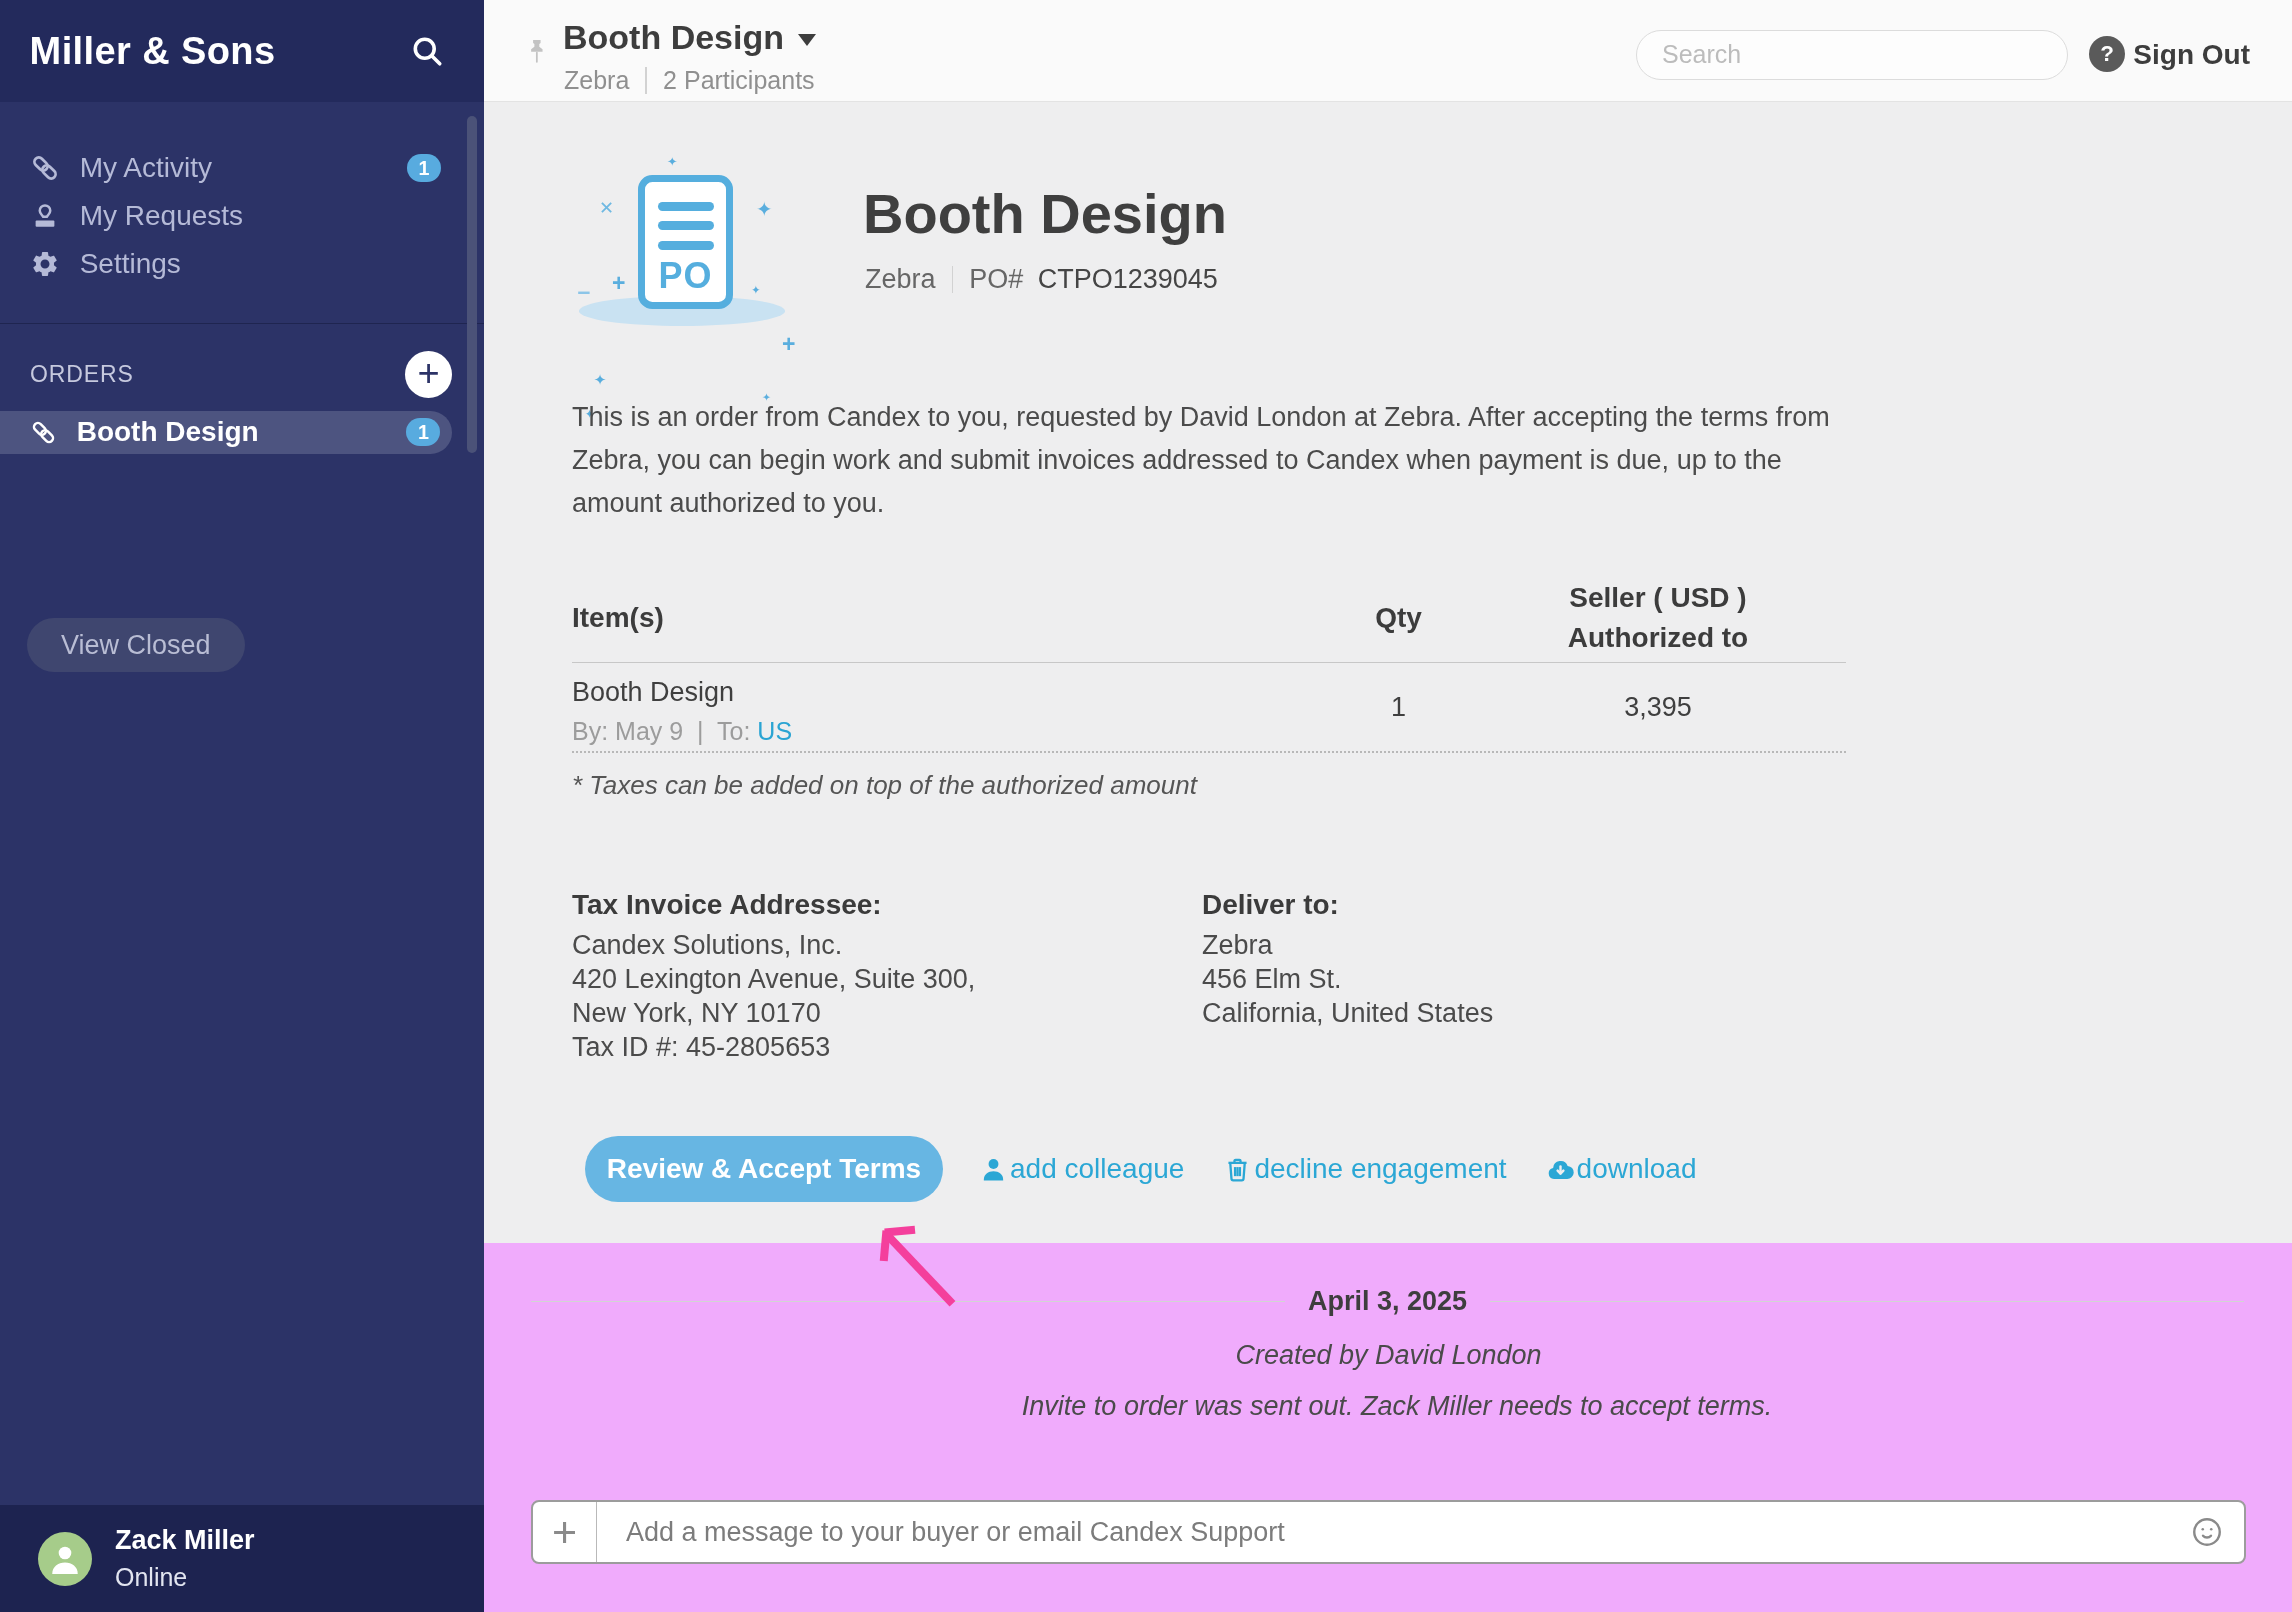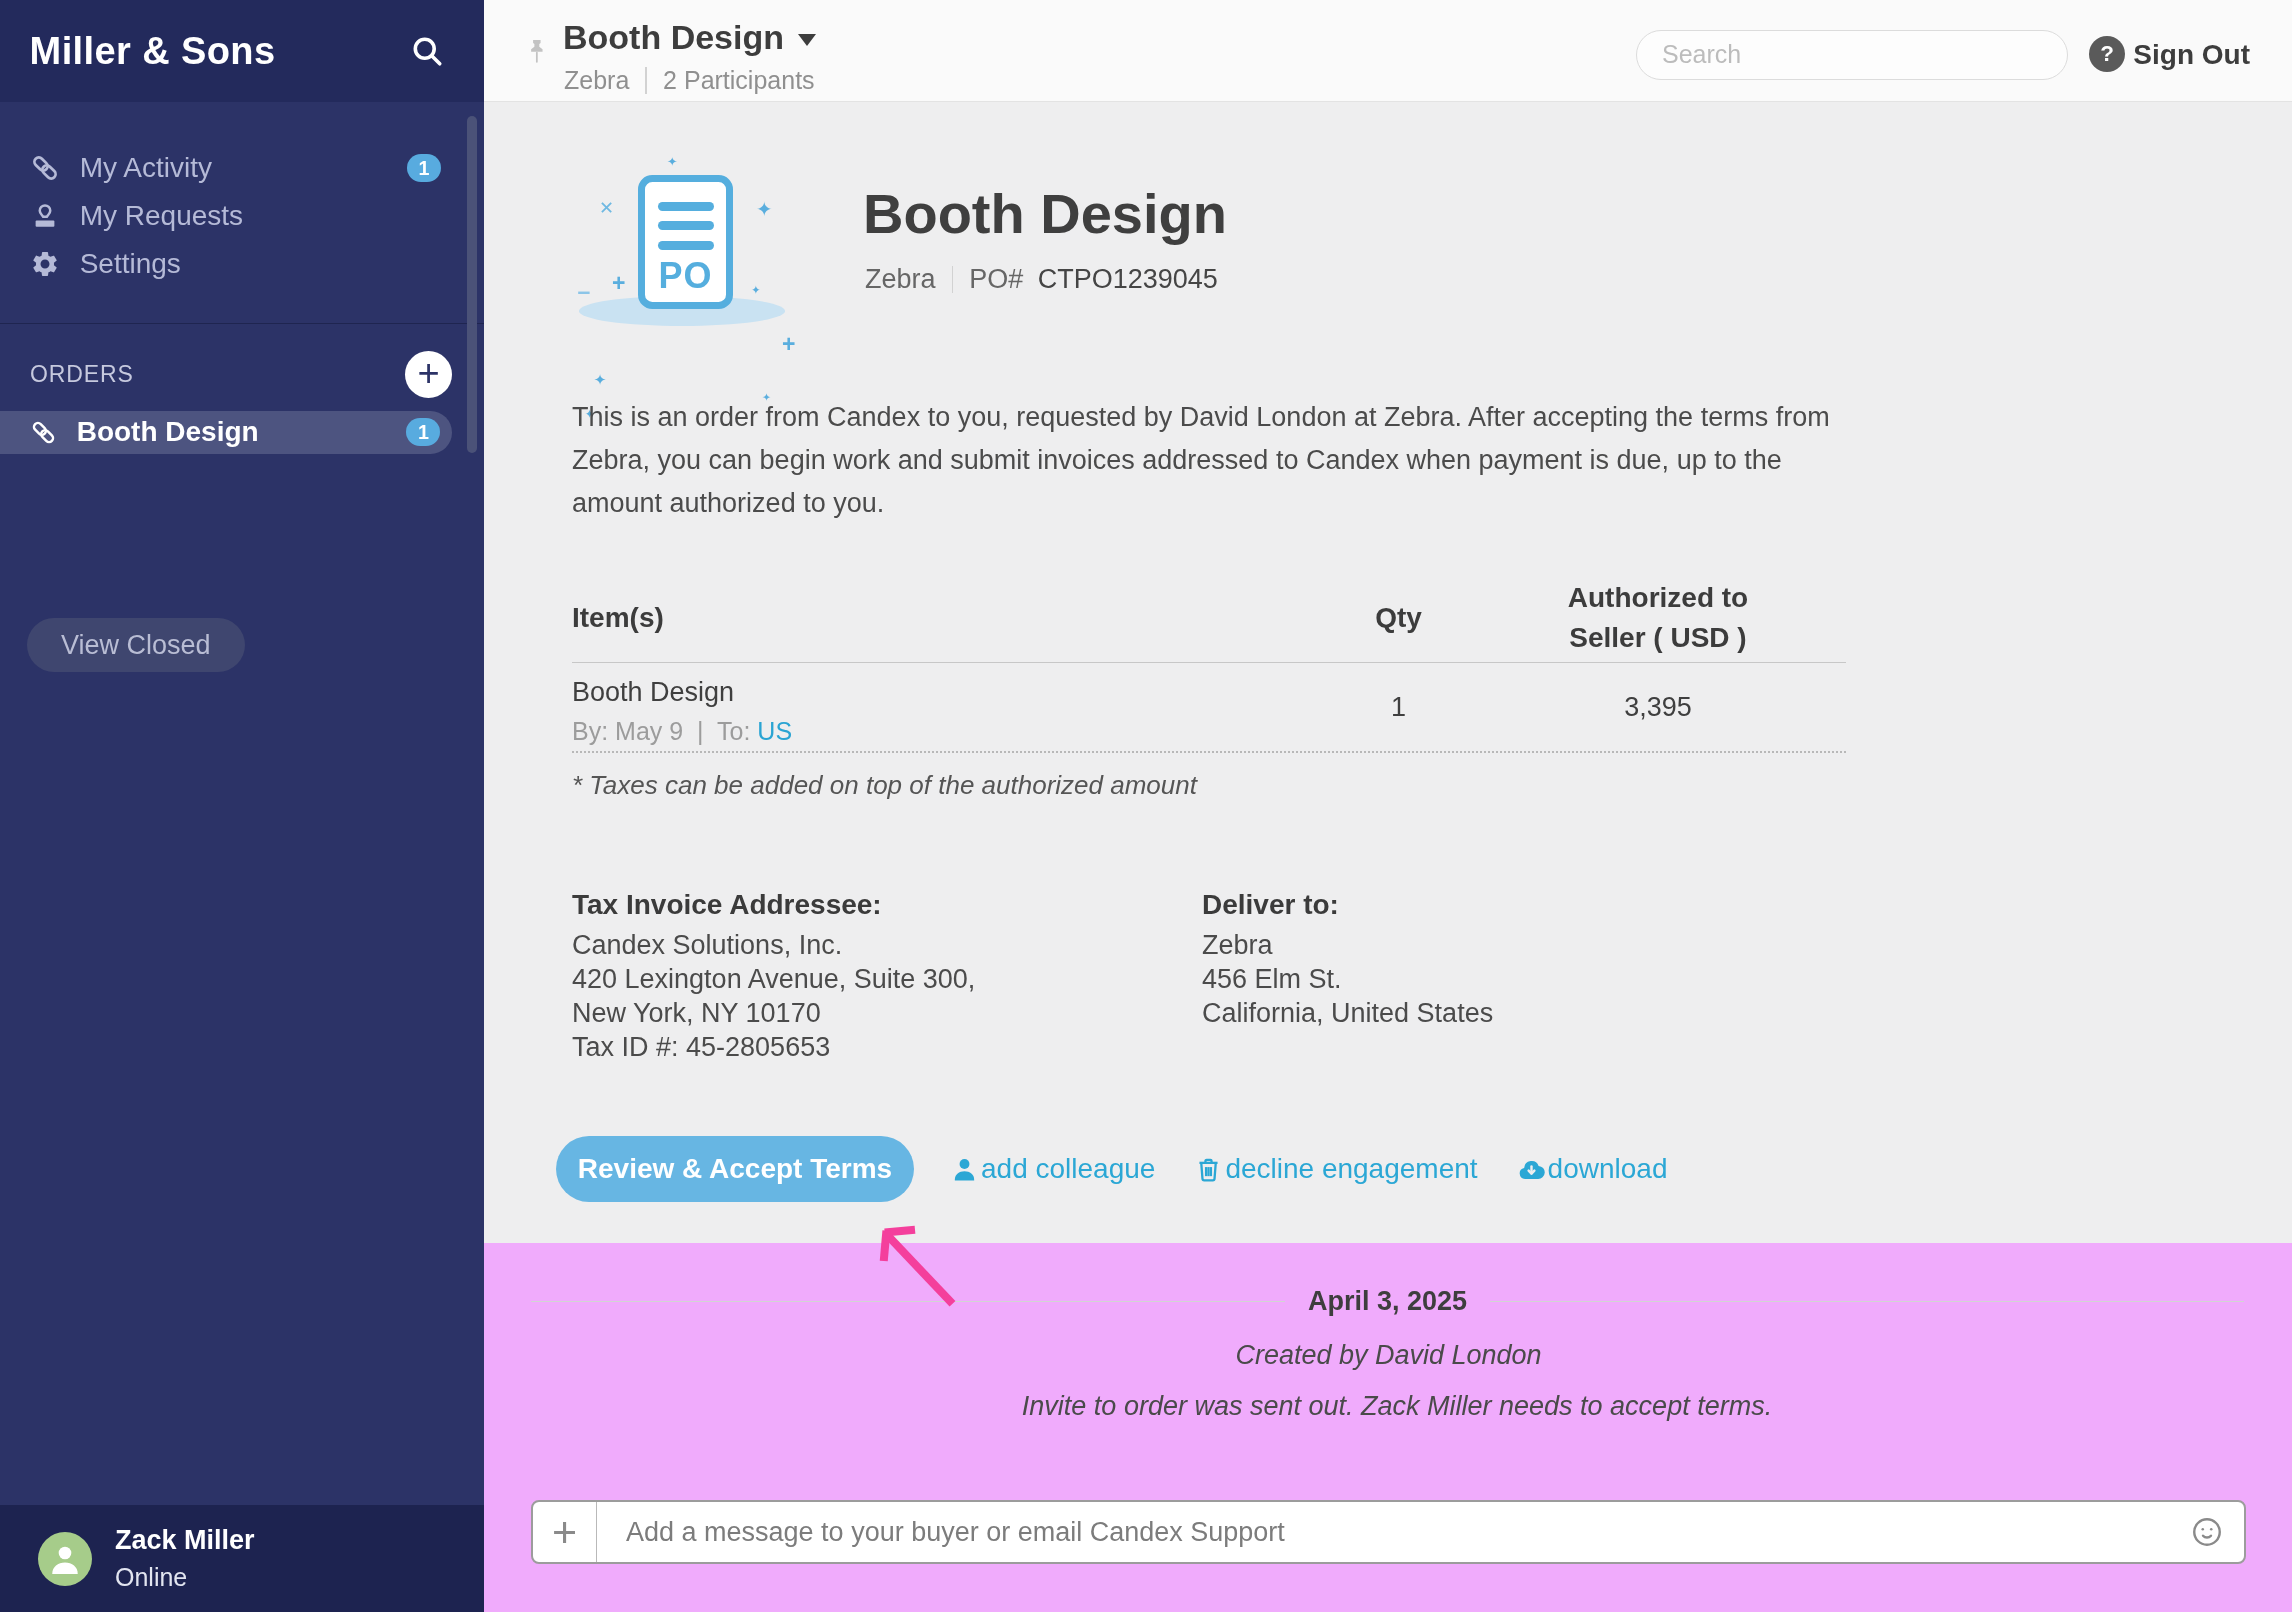--- a/index.html
+++ b/index.html
@@ -78,21 +78,21 @@
   .cell-mid { display:flex; align-items:center; justify-content:center; font-size:27px; color:#3f3f3f; }
   .tax-note { position:absolute; left:88px; top:668px; font-style:italic; font-size:26px; color:#555; }
 
   
   .addresses { position:absolute; left:88px; top:785px; display:flex; }
   .addr-col1 { width:630px; }
   .addr-title { font-size:28px; font-weight:700; color:#3b3b3b; line-height:36px; margin-bottom:5.4px; }
   .addr-line { font-size:27px; color:#4b4b4b; line-height:34px; }
 
   
-  .actions { position:absolute; left:72px; top:1034px; display:flex; align-items:center; }
+  .actions { position:absolute; left:101px; top:1034px; display:flex; align-items:center; }
   .accept-btn { width:358px; height:66px; border-radius:33px; background:#67b6e3; color:#ffffff; font-size:28px; font-weight:600; display:flex; align-items:center; justify-content:center; border:none; cursor:pointer; }
   .link-action { display:flex; align-items:center; gap:2px; margin-left:39px; color:#2ba7d5; font-size:28px; cursor:pointer; }
   .link-action:first-of-type { margin-left:36px; }
   .link-action .icon { width:29px; height:29px; }
 
   
   .pink-arrow { position:absolute; left:381px; top:1211px; width:100px; height:100px; z-index:6; pointer-events:none; }
 
   
   .lower { position:absolute; left:0; top:1243px; right:0; bottom:0; background:#f0abfc; }
@@ -248,22 +248,22 @@
       <span class="po-num">CTPO1239045</span>
     </div>
 
     <p class="intro">This is an order from Candex to you, requested by David London at Zebra. After accepting the terms from Zebra, you can begin work and submit invoices addressed to Candex when payment is due, up to the amount authorized to you.</p>
 
     <div class="order-table">
       <div class="t-head">
         <div class="col-item th">Item(s)</div>
         <div class="col-qty th">Qty</div>
         <div class="col-auth th">
+          <div>Seller ( USD )</div>
           <div>Authorized to</div>
-          <div>Seller ( USD )</div>
         </div>
       </div>
       <div class="t-row">
         <div class="col-item">
           <div class="item-name">Booth Design</div>
           <div class="item-sub">
             <span>By:</span>
             <span>May 9</span>
             &nbsp;<span>|</span>&nbsp;
             <span>To:</span>

